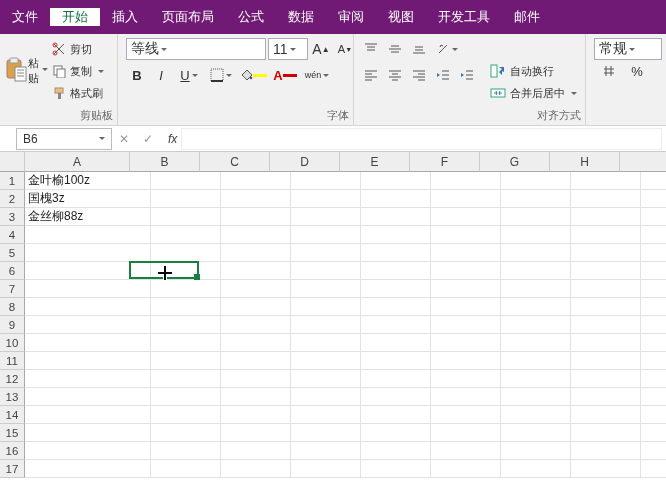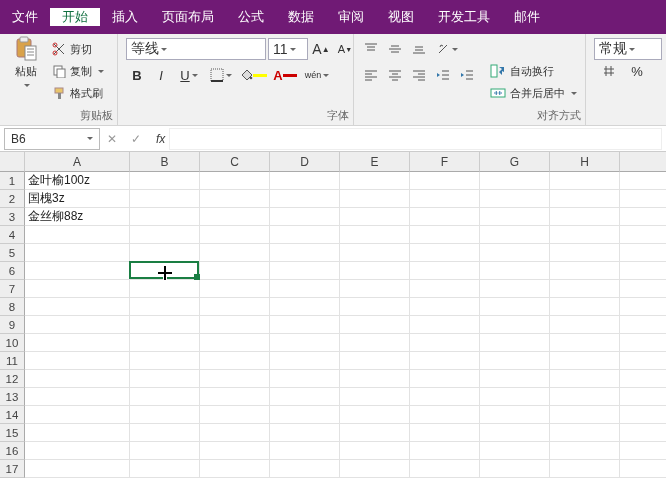--- a/index.html
+++ b/index.html
@@ -4,54 +4,54 @@
 <style>
 *{box-sizing:border-box;margin:0;padding:0;font-family:"Microsoft YaHei",Arial,sans-serif;user-select:none}
 body{width:666px;height:500px;overflow:hidden;background:#fff;font-size:12px;color:#333}
 .tabbar{height:34px;background:#701a75;display:flex;align-items:center}
 .tab{padding:0 12px;color:#fff;font-size:13px;display:flex;align-items:center;cursor:pointer;white-space:nowrap}
 .tab.active{background:#fff;color:#0f6e3f;font-weight:500}
 .ribbon{height:92px;background:#f1f1f1;border-bottom:1px solid #d4d4d4;display:flex}
 .group{border-right:1px solid #d4d4d4;display:flex;flex-direction:column;padding:2px 4px 0}
 .group-body{flex:1;display:flex;align-items:flex-start}
 .group-label{text-align:right;font-size:11px;color:#666;padding:2px 0}
-.big-btn{display:flex;flex-direction:column;align-items:center;justify-content:flex-start;width:44px;height:68px;cursor:pointer}
+.big-btn{display:flex;flex-direction:row;align-items:center;justify-content:flex-start;width:44px;height:68px;cursor:pointer}
 .big-btn .ico{width:26px;height:26px;display:flex;align-items:center;justify-content:center}
 .big-btn .lbl{font-size:11px;margin-top:2px}
 .rowbtn{display:flex;align-items:center;gap:4px;height:22px;padding:0 4px;cursor:pointer;font-size:11px}
 .rowbtns{display:flex;flex-direction:column;justify-content:flex-end;height:68px}
 svg{display:block}
 .dd::after{content:"";border:3px solid transparent;border-top-color:#666;margin-left:2px;margin-top:3px;display:inline-block}
 .font-grp{display:flex;flex-direction:column;gap:4px;padding:2px 4px}
 .combo{height:22px;border:1px solid #aab;background:#fff;display:flex;align-items:center;padding:0 4px;font-size:14px;cursor:pointer}
 .combo.font{width:140px}
 .combo.size{width:40px}
 .btnrow{display:flex;gap:2px}
 .sq{width:22px;height:22px;display:flex;align-items:center;justify-content:center;cursor:pointer;font-size:13px}
 .sq.dd2{width:30px}
 .underline-color{width:14px;height:3px;margin-top:1px}
 .align-grp{display:flex;flex-direction:column;gap:4px;padding:2px 2px}
 .num-grp{display:flex;flex-direction:column;padding:2px 4px}
 .namebox-bar{height:26px;background:#fff;border-bottom:1px solid #ccc;display:flex;align-items:center}
-.namebox{width:96px;height:22px;border:1px solid #bbb;margin-left:4px;display:flex;align-items:center;padding:0 6px;font-size:12px}
+.namebox{width:96px;height:22px;border:1px solid #bbb;margin-left:16px;display:flex;align-items:center;padding:0 6px;font-size:12px}
 .namebox .nbdd{margin-left:auto}
 .fxbtn{width:24px;height:22px;display:flex;align-items:center;justify-content:center;color:#999}
 .fxbar{flex:1;border:1px solid #eee;height:22px;margin:0 4px}
 .fxlbl{font-style:italic;color:#404040;margin-left:8px}
 .sheet{position:relative}
 .cornr{position:absolute;left:0;top:0;width:25px;height:20px;background:#eee;border-right:1px solid #ccc;border-bottom:1px solid #aaa}
 .colhdrs{position:absolute;left:25px;top:0;height:20px;display:flex}
 .ch{width:70px;height:20px;background:#eee;border-right:1px solid #ccc;border-bottom:1px solid #aaa;display:flex;align-items:center;justify-content:center;font-size:12px;color:#444}
 .ch.first{width:105px}
 .rowhdrs{position:absolute;left:0;top:20px;display:flex;flex-direction:column}
 .rh{width:25px;height:18px;background:#eee;border-right:1px solid #aaa;border-bottom:1px solid #ccc;display:flex;align-items:center;justify-content:center;font-size:11.5px;color:#444}
 .cells{position:absolute;left:25px;top:20px}
 .crow{display:flex}
 .cell{width:70px;height:18px;border-right:1px solid #e2e2e2;border-bottom:1px solid #e2e2e2;padding:0 3px;font-size:12px;color:#222;display:flex;align-items:center;white-space:nowrap}
-.cell.first{width:105px}
+.cell.first{width:126px}
 .sel{position:absolute;border:2px solid #1a7e43;pointer-events:none}
 .selhndl{position:absolute;width:6px;height:6px;background:#1a7e43;right:-3px;bottom:-3px}
 .cursor{position:absolute;width:16px;height:16px}
 </style>
 </head>
 <body>
 
 <div class="tabbar">
   <div class="tab">文件</div>
   <div class="tab active">开始</div>

